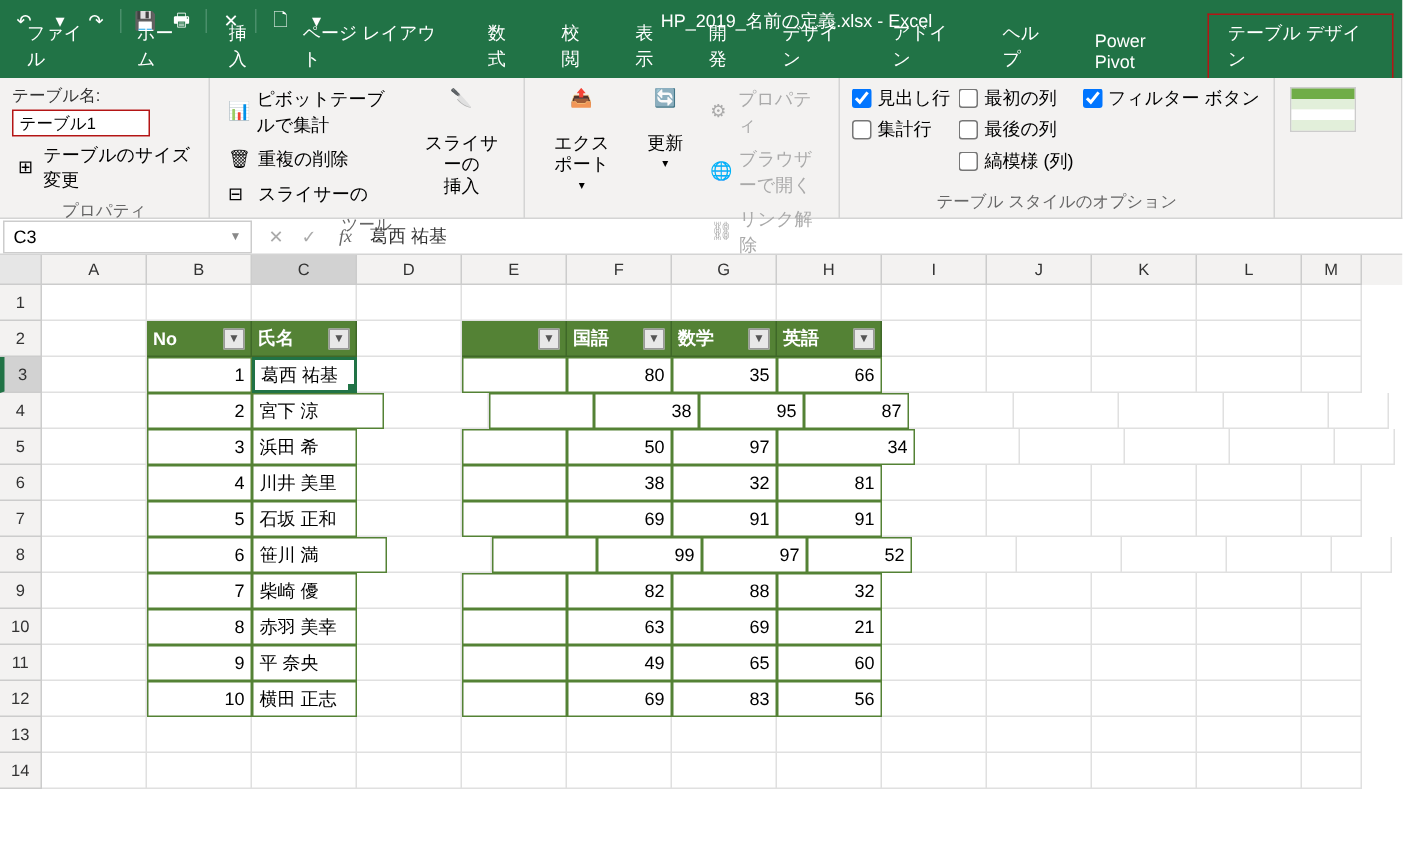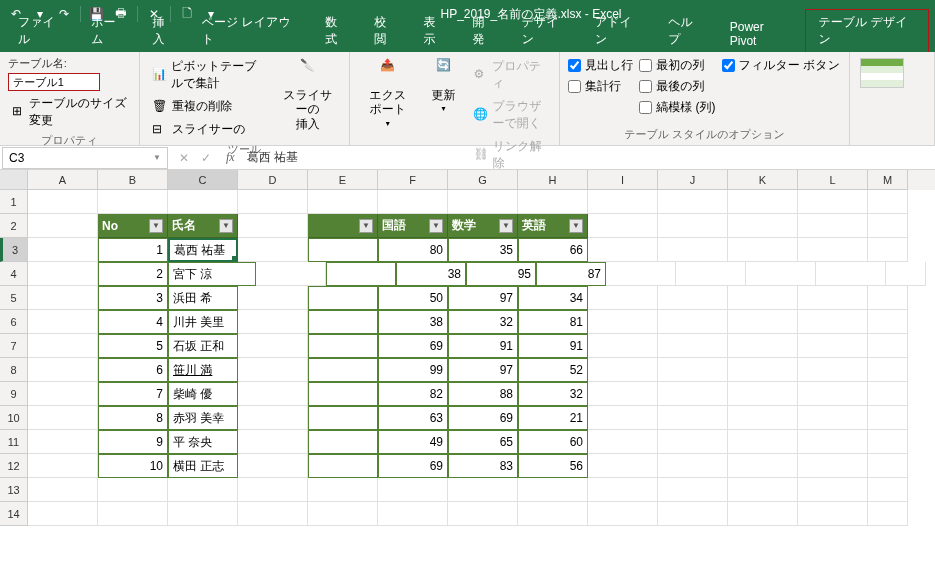--- a/index.html
+++ b/index.html
@@ -326,21 +326,21 @@
       </div>
       <div class="row">
         <div class="rh">5</div>
         <div class="cell" style="width: 70px;"></div>
         <div class="cell tcell num" style="width: 70px;">3</div>
         <div class="cell tcell" style="width: 70px;">浜田 希</div>
         <div class="cell" style="width: 70px;"></div>
         <div class="cell tcell" style="width: 70px;"></div>
         <div class="cell tcell num" style="width: 70px;">50</div>
         <div class="cell tcell num" style="width: 70px;">97</div>
-        <div class="cell tcell num" style="width: 70px;">34</div>
+        <div class="cell tcell num" style="width: 92px;">34</div>
         <div class="cell" style="width: 70px;"></div>
         <div class="cell" style="width: 70px;"></div>
         <div class="cell" style="width: 70px;"></div>
         <div class="cell" style="width: 70px;"></div>
         <div class="cell" style="width: 40px;"></div>
       </div>
       <div class="row">
         <div class="rh">6</div>
         <div class="cell" style="width: 70px;"></div>
         <div class="cell tcell num" style="width: 70px;">4</div>
@@ -369,21 +369,21 @@
         <div class="cell" style="width: 70px;"></div>
         <div class="cell" style="width: 70px;"></div>
         <div class="cell" style="width: 70px;"></div>
         <div class="cell" style="width: 70px;"></div>
         <div class="cell" style="width: 40px;"></div>
       </div>
       <div class="row">
         <div class="rh">8</div>
         <div class="cell" style="width: 70px;"></div>
         <div class="cell tcell num" style="width: 70px;">6</div>
-        <div class="cell tcell" style="width: 70px; text-decoration: underline;">笹川 満</div>
+        <div class="cell tcell" style="width: 90px;">笹川 満</div>
         <div class="cell" style="width: 70px;"></div>
         <div class="cell tcell" style="width: 70px;"></div>
         <div class="cell tcell num" style="width: 70px;">99</div>
         <div class="cell tcell num" style="width: 70px;">97</div>
         <div class="cell tcell num" style="width: 70px;">52</div>
         <div class="cell" style="width: 70px;"></div>
         <div class="cell" style="width: 70px;"></div>
         <div class="cell" style="width: 70px;"></div>
         <div class="cell" style="width: 70px;"></div>
         <div class="cell" style="width: 40px;"></div>

